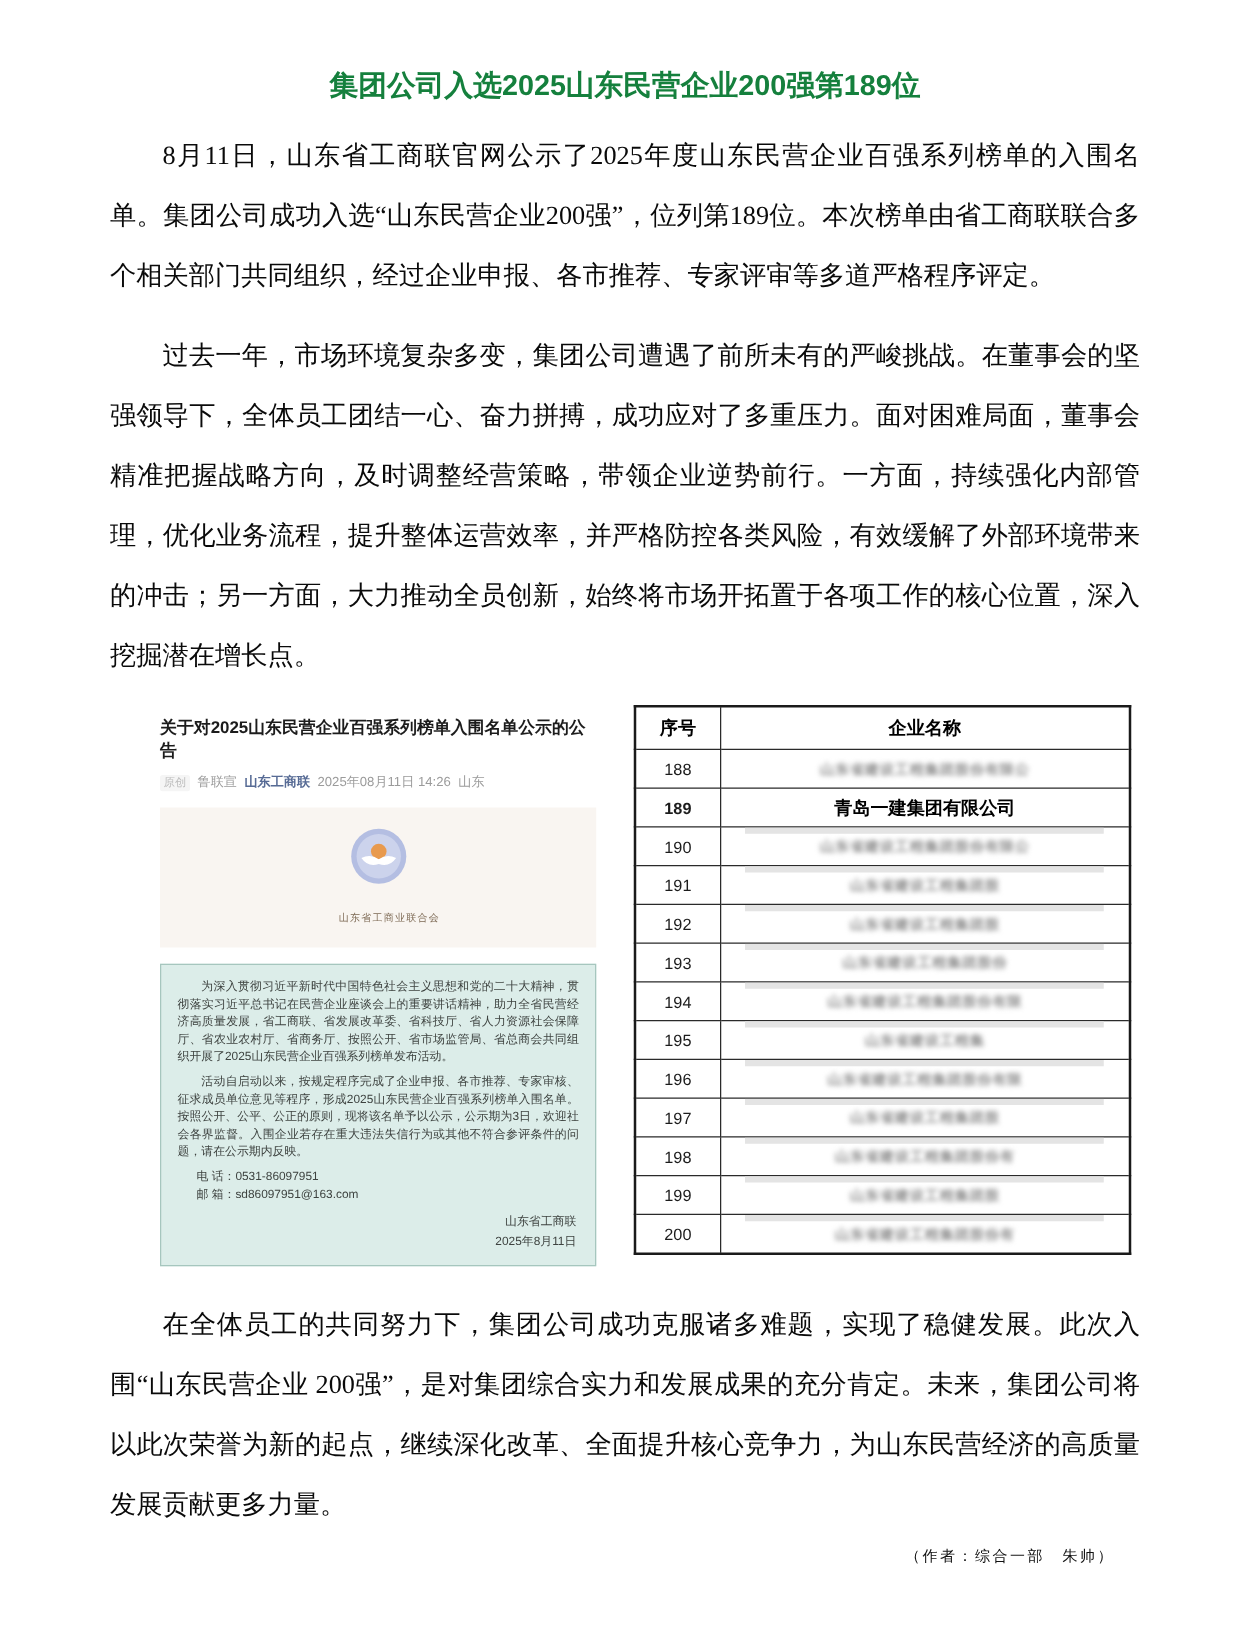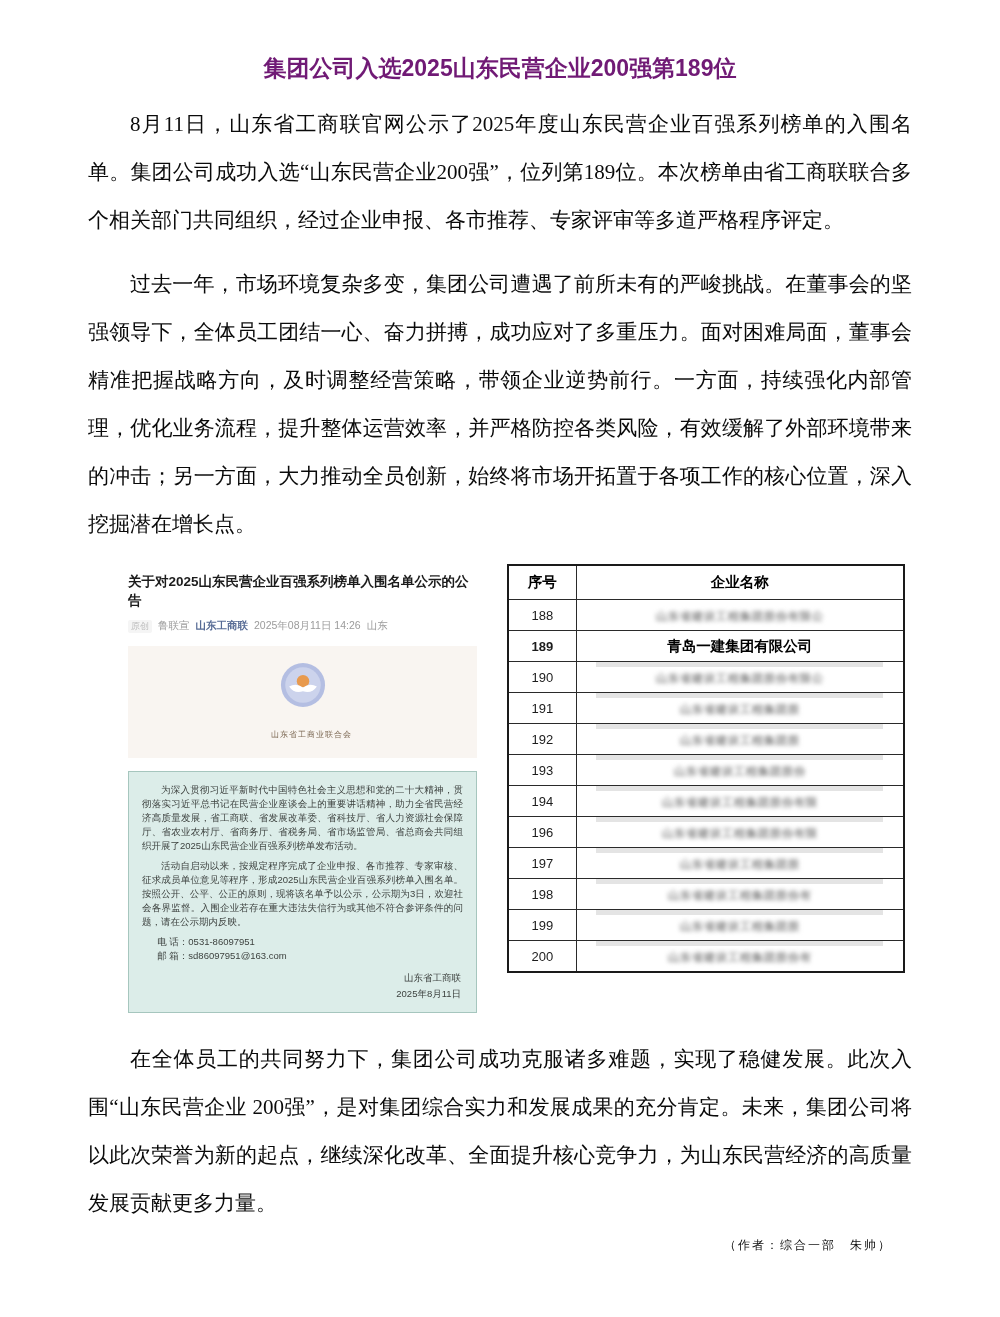--- a/index.html
+++ b/index.html
@@ -6,21 +6,21 @@
   body{
     width:1000px;height:1317px;background:#ffffff;overflow:hidden;
     font-family:"Liberation Serif","DejaVu Serif",serif;color:#000;
   }
   .doc{padding:0 88px;}
 
   
   .title{
     margin:52px 0 0 0;text-align:center;
     font-family:"Liberation Sans","DejaVu Sans",sans-serif;
-    font-weight:bold;font-size:23px;line-height:32px;color:#701a75;
+    font-weight:bold;font-size:23px;line-height:32px;color:#15803d;
   }
   .para{
     margin:16px 0 0 0;font-size:21px;line-height:48px;
     text-align:justify;text-indent:2em;color:#0a0a0a;
   }
   .author-line{
     margin:10px 20px 0 0;text-align:right;font-size:12px;
     letter-spacing:2px;color:#111;
   }
 
@@ -104,21 +104,21 @@
           <svg width="46" height="46" viewBox="0 0 48 48">
             <circle cx="24" cy="24" r="23" fill="#b4bee2"></circle>
             <circle cx="24" cy="24" r="18.5" fill="#ccd3ec"></circle>
             <circle cx="24" cy="20" r="6.5" fill="#e89a4e"></circle>
             <path d="M9.5 25.5 Q17 21.5 24 26.5 Q31 21.5 38.5 25.5 Q33 33.5 24 30.5 Q15 33.5 9.5 25.5 Z" fill="#ffffff"></path>
           </svg>
         </span>
         <div class="emblem-caption">山东省工商业联合会</div>
       </div>
       <div class="notice">
-        <p>为深入贯彻习近平新时代中国特色社会主义思想和党的二十大精神，贯彻落实习近平总书记在民营企业座谈会上的重要讲话精神，助力全省民营经济高质量发展，省工商联、省发展改革委、省科技厅、省人力资源社会保障厅、省农业农村厅、省商务厅、省税务局、省市场监管局、省总商会共同组织开展了2025山东民营企业百强系列榜单发布活动。</p>
+        <p>为深入贯彻习近平新时代中国特色社会主义思想和党的二十大精神，贯彻落实习近平总书记在民营企业座谈会上的重要讲话精神，助力全省民营经济高质量发展，省工商联、省发展改革委、省科技厅、省人力资源社会保障厅、省农业农村厅、省商务厅、按照公开、省市场监管局、省总商会共同组织开展了2025山东民营企业百强系列榜单发布活动。</p>
         <p>活动自启动以来，按规定程序完成了企业申报、各市推荐、专家审核、征求成员单位意见等程序，形成2025山东民营企业百强系列榜单入围名单。按照公开、公平、公正的原则，现将该名单予以公示，公示期为3日，欢迎社会各界监督。入围企业若存在重大违法失信行为或其他不符合参评条件的问题，请在公示期内反映。</p>
         <p class="contact">电 话：0531-86097951</p>
         <p class="contact">邮 箱：sd86097951@163.com</p>
         <p class="sig">山东省工商联</p>
         <p class="sig2">2025年8月11日</p>
       </div>
     </div>
 
     <div class="ranking-wrap">
       <table class="ranking">
@@ -155,20 +155,24 @@
             </tr>
             <tr>
               <td class="rank">193</td>
               <td class="name"><span class="band"></span><span class="masked-name">山东省建设工程集团股份</span></td>
             </tr>
             <tr>
               <td class="rank">194</td>
               <td class="name"><span class="band"></span><span class="masked-name">山东省建设工程集团股份有限</span></td>
             </tr>
             <tr>
+              <td class="rank">195</td>
+              <td class="name"><span class="band"></span><span class="masked-name">山东省建设工程集</span></td>
+            </tr>
+            <tr>
               <td class="rank">196</td>
               <td class="name"><span class="band"></span><span class="masked-name">山东省建设工程集团股份有限</span></td>
             </tr>
             <tr>
               <td class="rank">197</td>
               <td class="name"><span class="band"></span><span class="masked-name">山东省建设工程集团股</span></td>
             </tr>
             <tr>
               <td class="rank">198</td>
               <td class="name"><span class="band"></span><span class="masked-name">山东省建设工程集团股份有</span></td>

